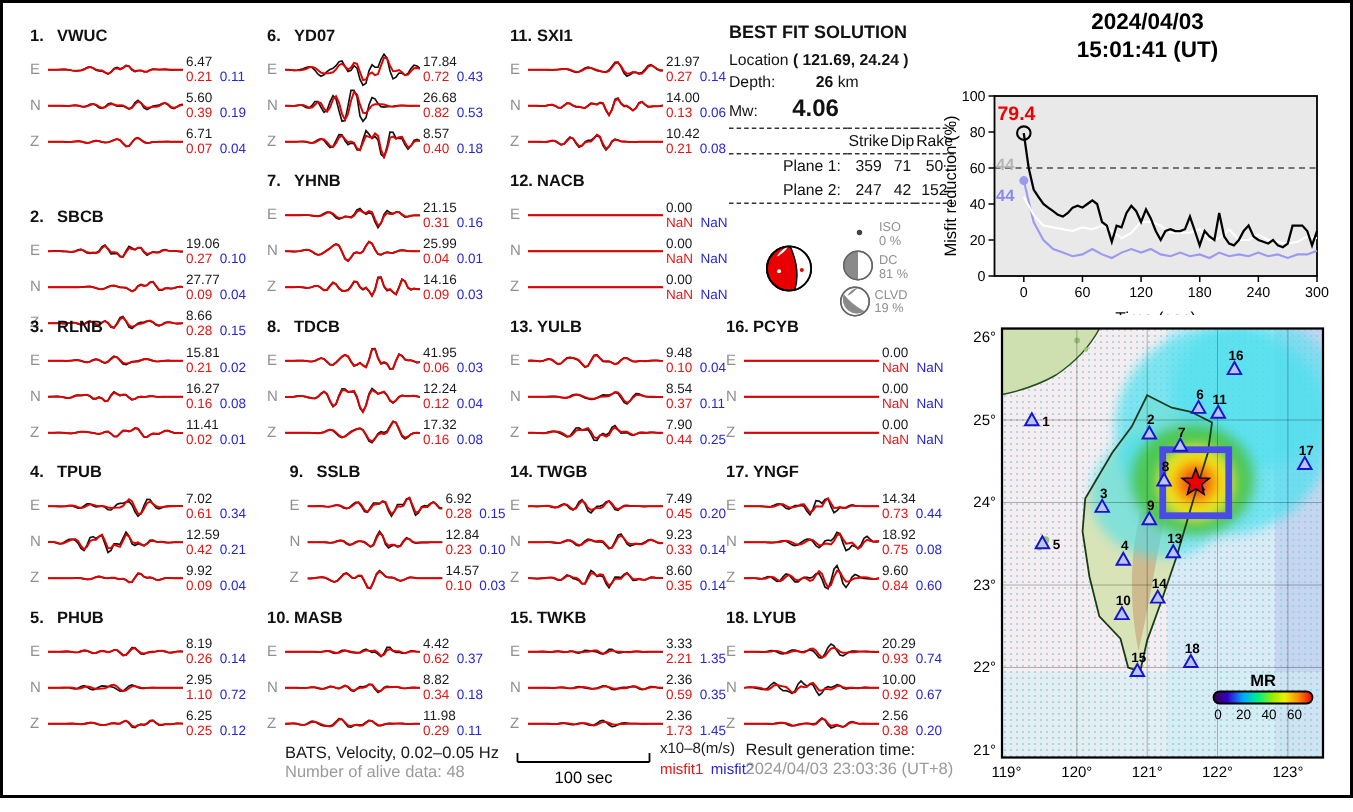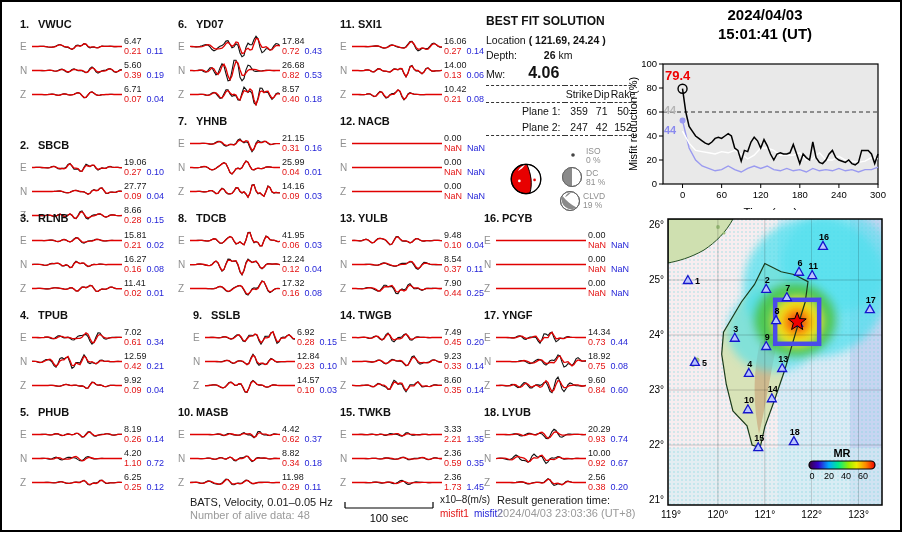--- a/index.html
+++ b/index.html
@@ -200,21 +200,21 @@
             <div class="st-m"><span class="m1">0.26</span><span class="m2">0.14</span></div>
           </div>
         </div>
         <div class="st-row">
           <span class="st-comp">N</span>
           <svg width="90" height="23">
             <path d="M0.0,11.5L2.0,11.5L4.0,11.5L6.0,11.5L8.0,11.5L10.0,11.4L12.0,11.4L14.0,11.5L16.0,11.9L18.0,12.2L20.0,11.8L22.0,10.7L24.0,10.1L26.0,11.0L28.0,12.4L30.0,13.0L32.0,12.2L34.0,11.0L36.0,10.3L38.0,10.4L40.0,10.7L42.0,10.8L44.0,11.3L46.0,12.6L48.0,13.8L50.0,13.7L52.0,12.1L54.0,10.3L56.0,9.6L58.0,10.3L60.0,11.4L62.0,12.0L64.0,12.0L66.0,11.7L68.0,11.5L70.0,11.4L72.0,11.5L74.0,11.5L76.0,11.5L78.0,11.5L80.0,11.5L82.0,11.5L84.0,11.5L86.0,11.5L88.0,11.5L90.0,11.5" fill="none" stroke="#111111" stroke-width="1.1"></path>
             <path d="M0.0,11.5L2.0,11.5L4.0,11.5L6.0,11.5L8.0,11.5L10.0,11.5L12.0,11.4L14.0,11.3L16.0,11.4L18.0,11.8L20.0,12.1L22.0,11.8L24.0,11.0L26.0,10.6L28.0,11.0L30.0,11.8L32.0,12.1L34.0,12.1L36.0,12.0L38.0,11.8L40.0,10.9L42.0,9.8L44.0,9.5L46.0,10.7L48.0,12.6L50.0,13.8L52.0,13.3L54.0,11.8L56.0,10.6L58.0,10.5L60.0,11.0L62.0,11.5L64.0,11.7L66.0,11.6L68.0,11.5L70.0,11.5L72.0,11.5L74.0,11.5L76.0,11.5L78.0,11.5L80.0,11.5L82.0,11.5L84.0,11.5L86.0,11.5L88.0,11.5L90.0,11.5" fill="none" stroke="#e00000" stroke-width="1.3"></path>
           </svg>
           <div class="st-vals">
-            <div class="st-amp">4.20</div>
+            <div class="st-amp">2.95</div>
             <div class="st-m"><span class="m1">1.10</span><span class="m2">0.72</span></div>
           </div>
         </div>
         <div class="st-row">
           <span class="st-comp">Z</span>
           <svg width="90" height="23">
             <path d="M0.0,11.5L2.0,11.5L4.0,11.5L6.0,11.5L8.0,11.5L10.0,11.5L12.0,11.5L14.0,11.4L16.0,11.4L18.0,11.5L20.0,11.7L22.0,11.8L24.0,11.6L26.0,11.1L28.0,10.7L30.0,10.8L32.0,11.5L34.0,12.2L36.0,12.4L38.0,12.2L40.0,11.8L42.0,11.2L44.0,11.0L46.0,11.4L48.0,11.3L50.0,10.2L52.0,9.4L54.0,11.1L56.0,13.6L58.0,14.0L60.0,12.5L62.0,11.8L64.0,12.1L66.0,11.2L68.0,9.4L70.0,9.2L72.0,11.0L74.0,12.5L76.0,12.4L78.0,11.8L80.0,11.8L82.0,11.8L84.0,11.5L86.0,11.2L88.0,11.3L90.0,11.5" fill="none" stroke="#111111" stroke-width="1.1"></path>
             <path d="M0.0,11.5L2.0,11.5L4.0,11.5L6.0,11.5L8.0,11.5L10.0,11.5L12.0,11.5L14.0,11.5L16.0,11.4L18.0,11.5L20.0,11.7L22.0,11.8L24.0,11.7L26.0,11.3L28.0,10.8L30.0,10.8L32.0,11.3L34.0,11.9L36.0,12.3L38.0,12.3L40.0,11.9L42.0,11.3L44.0,11.2L46.0,11.5L48.0,11.5L50.0,10.3L52.0,9.5L54.0,10.7L56.0,12.9L58.0,13.5L60.0,12.5L62.0,12.1L64.0,12.5L66.0,11.6L68.0,9.8L70.0,9.3L72.0,10.8L74.0,12.1L76.0,12.1L78.0,11.8L80.0,11.8L82.0,11.8L84.0,11.6L86.0,11.3L88.0,11.3L90.0,11.4" fill="none" stroke="#e00000" stroke-width="1.3"></path>
           </svg>
           <div class="st-vals">
@@ -405,21 +405,21 @@
       </div>
       <div class="st" style="left: 340px; top: 18px;">
         <div class="st-h"><span class="st-num">11.</span><span>SXI1</span></div>
         <div class="st-row">
           <span class="st-comp">E</span>
           <svg width="90" height="23">
             <path d="M0.0,11.5L2.0,11.5L4.0,11.5L6.0,11.5L8.0,11.5L10.0,11.5L12.0,11.5L14.0,11.6L16.0,11.6L18.0,11.5L20.0,11.3L22.0,11.1L24.0,10.9L26.0,11.1L28.0,11.8L30.0,12.7L32.0,13.2L34.0,12.8L36.0,11.6L38.0,10.3L40.0,9.8L42.0,10.4L44.0,11.4L46.0,12.1L48.0,12.5L50.0,12.8L52.0,12.9L54.0,11.7L56.0,9.1L58.0,6.5L60.0,6.4L62.0,9.6L64.0,13.8L66.0,15.8L68.0,14.9L70.0,13.4L72.0,13.2L74.0,13.9L76.0,13.4L78.0,11.2L80.0,8.8L82.0,8.1L84.0,9.4L86.0,11.2L88.0,12.1L90.0,12.2" fill="none" stroke="#111111" stroke-width="1.1"></path>
             <path d="M0.0,11.5L2.0,11.5L4.0,11.5L6.0,11.5L8.0,11.5L10.0,11.5L12.0,11.5L14.0,11.5L16.0,11.6L18.0,11.5L20.0,11.4L22.0,11.2L24.0,11.0L26.0,11.0L28.0,11.5L30.0,12.3L32.0,12.9L34.0,12.9L36.0,12.1L38.0,10.9L40.0,10.2L42.0,10.3L44.0,11.0L46.0,11.7L48.0,12.3L50.0,12.9L52.0,13.2L54.0,12.3L56.0,9.9L58.0,7.3L60.0,6.7L62.0,9.0L64.0,12.4L66.0,14.2L68.0,13.8L70.0,13.0L72.0,13.3L74.0,14.3L76.0,14.1L78.0,12.0L80.0,9.6L82.0,8.6L84.0,9.5L86.0,10.9L88.0,11.8L90.0,11.9" fill="none" stroke="#e00000" stroke-width="1.3"></path>
           </svg>
           <div class="st-vals">
-            <div class="st-amp">16.06</div>
+            <div class="st-amp">21.97</div>
             <div class="st-m"><span class="m1">0.27</span><span class="m2">0.14</span></div>
           </div>
         </div>
         <div class="st-row">
           <span class="st-comp">N</span>
           <svg width="90" height="23">
             <path d="M0.0,11.5L2.0,11.5L4.0,11.5L6.0,11.5L8.0,11.7L10.0,11.7L12.0,11.5L14.0,11.0L16.0,10.8L18.0,11.6L20.0,12.8L22.0,12.9L24.0,11.3L26.0,9.7L28.0,10.0L30.0,11.5L32.0,12.3L34.0,12.2L36.0,12.7L38.0,13.0L40.0,11.5L42.0,9.8L44.0,10.1L46.0,10.7L48.0,9.6L50.0,10.1L52.0,14.7L54.0,17.9L56.0,13.9L58.0,7.3L60.0,6.4L62.0,10.1L64.0,12.0L66.0,11.9L68.0,13.2L70.0,14.7L72.0,12.9L74.0,9.5L76.0,8.8L78.0,10.8L80.0,12.2L82.0,12.1L84.0,11.8L86.0,11.8L88.0,11.7L90.0,11.3" fill="none" stroke="#111111" stroke-width="1.1"></path>
             <path d="M0.0,11.5L2.0,11.5L4.0,11.5L6.0,11.5L8.0,11.6L10.0,11.7L12.0,11.5L14.0,11.0L16.0,10.8L18.0,11.4L20.0,12.6L22.0,12.9L24.0,11.5L26.0,9.9L28.0,10.0L30.0,11.3L32.0,12.0L34.0,12.2L36.0,12.7L38.0,13.0L40.0,11.6L42.0,10.1L44.0,10.4L46.0,10.7L48.0,9.4L50.0,9.7L52.0,14.2L54.0,17.6L56.0,14.2L58.0,8.1L60.0,6.9L62.0,9.9L64.0,11.5L66.0,11.5L68.0,13.0L70.0,14.7L72.0,13.1L74.0,9.9L76.0,9.0L78.0,10.7L80.0,12.0L82.0,12.0L84.0,11.8L86.0,11.9L88.0,11.7L90.0,11.3" fill="none" stroke="#e00000" stroke-width="1.3"></path>
           </svg>
           <div class="st-vals">
@@ -917,21 +917,21 @@
       <text x="36" y="183" font-size="10" text-anchor="end" fill="#000">23°</text>
       <text x="36" y="238" font-size="10" text-anchor="end" fill="#000">22°</text>
       <text x="36" y="293" font-size="10" text-anchor="end" fill="#000">21°</text>
       <text x="43" y="308" font-size="10" text-anchor="middle" fill="#000">119°</text>
       <text x="89.9" y="308" font-size="10" text-anchor="middle" fill="#000">120°</text>
       <text x="136.8" y="308" font-size="10" text-anchor="middle" fill="#000">121°</text>
       <text x="183.7" y="308" font-size="10" text-anchor="middle" fill="#000">122°</text>
       <text x="230.6" y="308" font-size="10" text-anchor="middle" fill="#000">123°</text>
     </svg>
 
-  <div class="abs footer-black" style="left:190px;top:496px;">BATS, Velocity, 0.01–0.05 Hz</div>
+  <div class="abs footer-black" style="left:190px;top:496px;">BATS, Velocity, 0.02–0.05 Hz</div>
   <div class="abs footer-gray" style="left:190px;top:509px;">Number of alive data: 48</div>
 
   <svg class="abs" style="left:342px;top:498px;" width="96" height="28">
     <line x1="3" y1="10" x2="91" y2="10" stroke="#000" stroke-width="1.2"></line>
     <line x1="3" y1="4" x2="3" y2="10" stroke="#000" stroke-width="1.2"></line>
     <line x1="91" y1="4" x2="91" y2="10" stroke="#000" stroke-width="1.2"></line>
     <text id="scalebar-text" x="47" y="24" text-anchor="middle" font-size="11" fill="#000">100 sec</text>
   </svg>
 
   <div class="abs small-units" style="left:440px;top:494px;">x10–8(m/s)</div>

